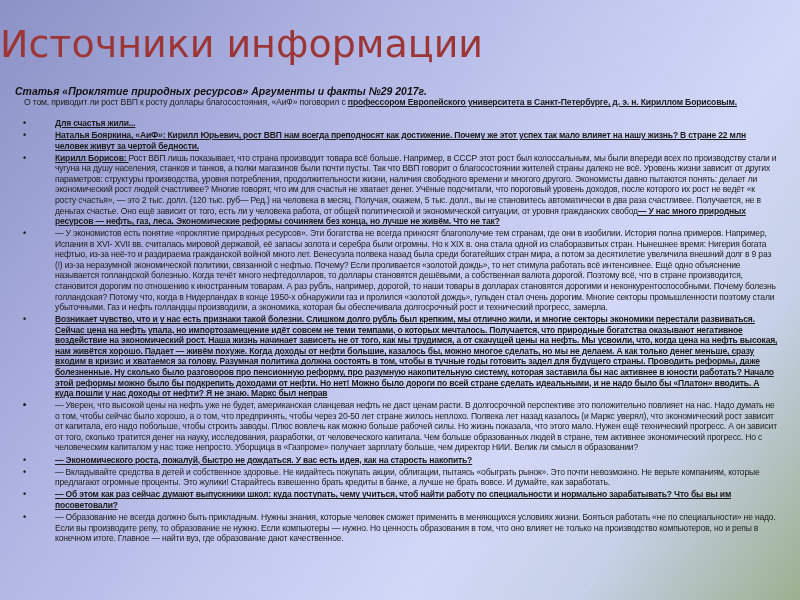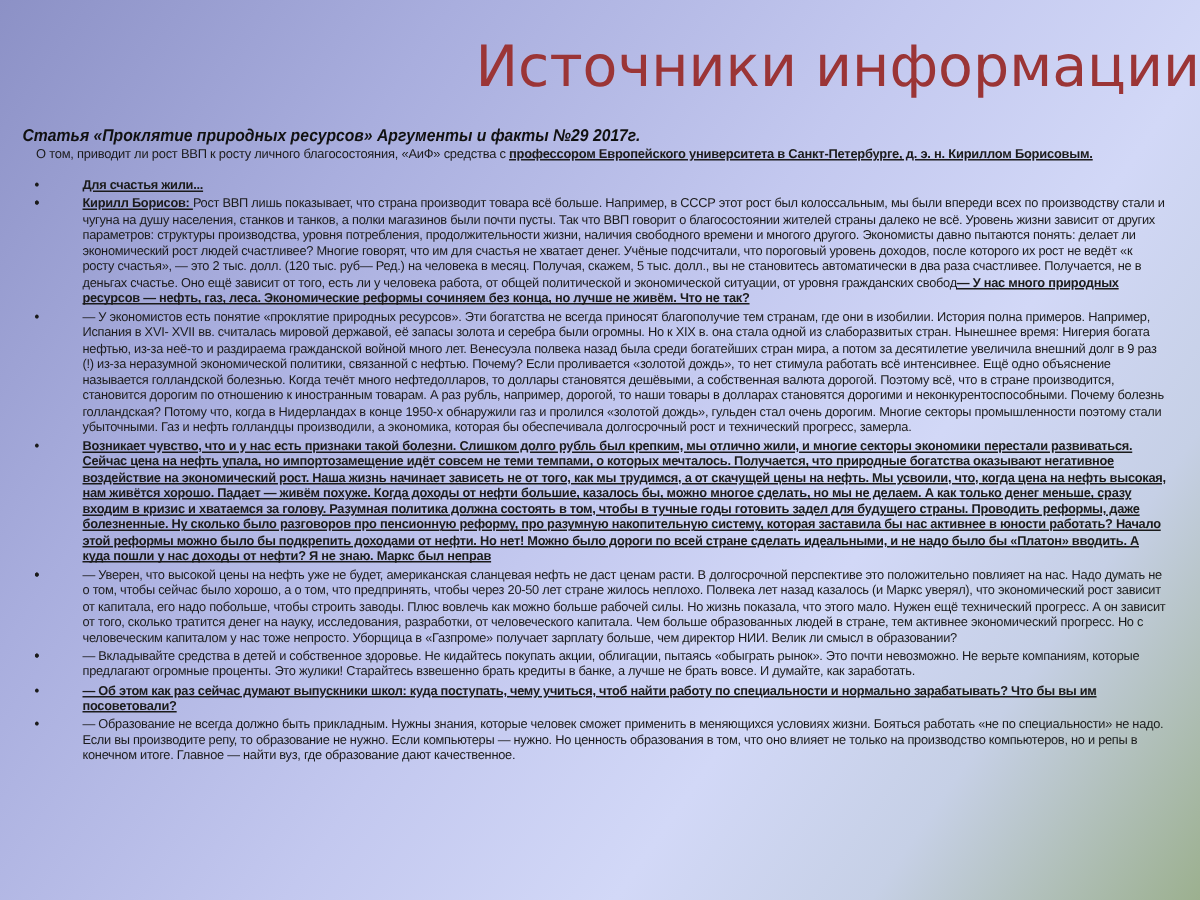--- a/index.html
+++ b/index.html
@@ -3,21 +3,21 @@
   <meta charset="utf-8">
   <style>
     html, body { margin: 0; padding: 0; }
     body {
       width: 800px; height: 600px; overflow: hidden; position: relative;
       background: linear-gradient(125deg, #8c91c6 0%, #a9aede 25%, #c3c8ef 50%, #d2d8f7 68%, #c6d0e6 82%, #9cb08f 100%);
       font-family: "Liberation Sans", sans-serif;
       color: #1b1b1b;
     }
     .title {
-      position: absolute; left: 0; top: 22px; width: 800px; text-align: right;
+      position: absolute; left: 0; top: 22px; width: 800px; text-align: left;
       font-family: "DejaVu Sans", sans-serif; font-size: 38px; color: #9b3536;
       letter-spacing: 0px; margin: 0; font-weight: normal;
     }
     .subtitle {
       position: absolute; left: 15px; top: 85px;
       font-family: "Liberation Sans Narrow", "Liberation Sans", sans-serif;
       font-size: 11.4px; font-weight: bold; font-style: italic; color: #111;
       transform: scaleX(0.92); transform-origin: left top; white-space: nowrap;
     }
     .intro {
@@ -36,30 +36,31 @@
     .b { font-weight: bold; text-decoration: underline; }
   </style>
 </head>
 <body>
 
 <h1 class="title">Источники информации</h1>
 
 <div class="subtitle">Статья «Проклятие природных ресурсов»  Аргументы и факты  №29 2017г.</div>
 
 <div class="intro">
-  <span>О том, приводит ли рост ВВП к росту личного благосостояния, «АиФ» средства с </span><span class="b">профессором Европейского университета в Санкт-Петербурге, д. э. н. Кириллом Борисовым.</span>
+  <span>О том, приводит ли рост ВВП к росту доллары благосостояния, «АиФ» поговорил с </span><span class="b">профессором Европейского университета в Санкт-Петербурге, д. э. н. Кириллом Борисовым.</span>
 </div>
 
 <ul class="list">
   <li class="item">
     <span class="bullet">•</span>
     <span class="b">Для счастья жили...</span>
   </li>
   <li class="item">
     <span class="bullet">•</span>
+    <span class="b">Наталья Бояркина, «АиФ»: Кирилл Юрьевич, рост ВВП нам всегда преподносят как достижение. Почему же этот успех так мало влияет на нашу жизнь? В стране 22 млн человек живут за чертой бедности.</span>
   </li>
   <li class="item">
     <span class="bullet">•</span>
     <span class="b">Кирилл Борисов: </span><span>Рост ВВП лишь показывает, что страна производит товара всё больше. Например, в СССР этот рост был колоссальным, мы были впереди всех по производству стали и чугуна на душу населения, станков и танков, а полки магазинов были почти пусты. Так что ВВП говорит о благосостоянии жителей страны далеко не всё. Уровень жизни зависит от других параметров: структуры производства, уровня потребления, продолжительности жизни, наличия свободного времени и многого другого. Экономисты давно пытаются понять: делает ли экономический рост людей счастливее? Многие говорят, что им для счастья не хватает денег. Учёные подсчитали, что пороговый уровень доходов, после которого их рост не ведёт «к росту счастья», — это 2 тыс. долл. (120 тыс. руб— Ред.) на человека в месяц. Получая, скажем, 5 тыс. долл., вы не становитесь автоматически в два раза счастливее. Получается, не в деньгах счастье. Оно ещё зависит от того, есть ли у человека работа, от общей политической и экономической ситуации, от уровня гражданских свобод</span><span class="b">— У нас много природных ресурсов — нефть, газ, леса. Экономические реформы сочиняем без конца, но лучше не живём. Что не так?</span>
   </li>
   <li class="item">
     <span class="bullet">•</span>
     <span>— У экономистов есть понятие «проклятие природных ресурсов». Эти богатства не всегда приносят благополучие тем странам, где они в изобилии. История полна примеров. Например, Испания в XVI- XVII вв. считалась мировой державой, её запасы золота и серебра были огромны. Но к XIX в. она стала одной из слаборазвитых стран. Нынешнее время: Нигерия богата нефтью, из-за неё-то и раздираема гражданской войной много лет. Венесуэла полвека назад была среди богатейших стран мира, а потом за десятилетие увеличила внешний долг в 9 раз (!) из-за неразумной экономической политики, связанной с нефтью. Почему? Если проливается «золотой дождь», то нет стимула работать всё интенсивнее. Ещё одно объяснение называется голландской болезнью. Когда течёт много нефтедолларов, то доллары становятся дешёвыми, а собственная валюта дорогой. Поэтому всё, что в стране производится, становится дорогим по отношению к иностранным товарам. А раз рубль, например, дорогой, то наши товары в долларах становятся дорогими и неконкурентоспособными. Почему болезнь голландская? Потому что, когда в Нидерландах в конце 1950-х обнаружили газ и пролился «золотой дождь», гульден стал очень дорогим. Многие секторы промышленности поэтому стали убыточными. Газ и нефть голландцы производили, а экономика, которая бы обеспечивала долгосрочный рост и технический прогресс, замерла.</span>
   </li>
   <li class="item">
@@ -68,20 +69,21 @@
   </li>
   <li class="item">
     <span class="bullet">•</span>
   </li>
   <li class="item">
     <span class="bullet">•</span>
     <span>— Уверен, что высокой цены на нефть уже не будет, американская сланцевая нефть не даст ценам расти. В долгосрочной перспективе это положительно повлияет на нас. Надо думать не о том, чтобы сейчас было хорошо, а о том, что предпринять, чтобы через 20-50 лет стране жилось неплохо. Полвека лет назад казалось (и Маркс уверял), что экономический рост зависит от капитала, его надо побольше, чтобы строить заводы. Плюс вовлечь как можно больше рабочей силы. Но жизнь показала, что этого мало. Нужен ещё технический прогресс. А он зависит от того, сколько тратится денег на науку, исследования, разработки, от человеческого капитала. Чем больше образованных людей в стране, тем активнее экономический прогресс. Но с человеческим капиталом у нас тоже непросто. Уборщица в «Газпроме» получает зарплату больше, чем директор НИИ. Велик ли смысл в образовании?</span>
   </li>
   <li class="item">
     <span class="bullet">•</span>
+    <span class="b">— Экономического роста, пожалуй, быстро не дождаться. У вас есть идея, как на старость накопить?</span>
   </li>
   <li class="item">
     <span class="bullet">•</span>
     <span>— Вкладывайте средства в детей и собственное здоровье. Не кидайтесь покупать акции, облигации, пытаясь «обыграть рынок». Это почти невозможно. Не верьте компаниям, которые предлагают огромные проценты. Это жулики! Старайтесь взвешенно брать кредиты в банке, а лучше не брать вовсе. И думайте, как заработать.</span>
   </li>
   <li class="item">
     <span class="bullet">•</span>
     <span class="b">— Об этом как раз сейчас думают выпускники школ: куда поступать, чему учиться, чтоб найти работу по специальности и нормально зарабатывать? Что бы вы им посоветовали?</span>
   </li>
   <li class="item">

